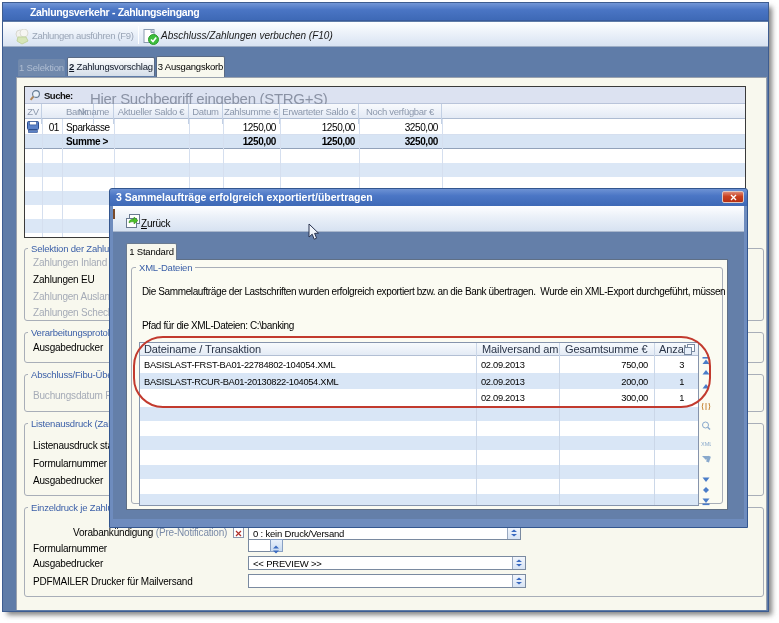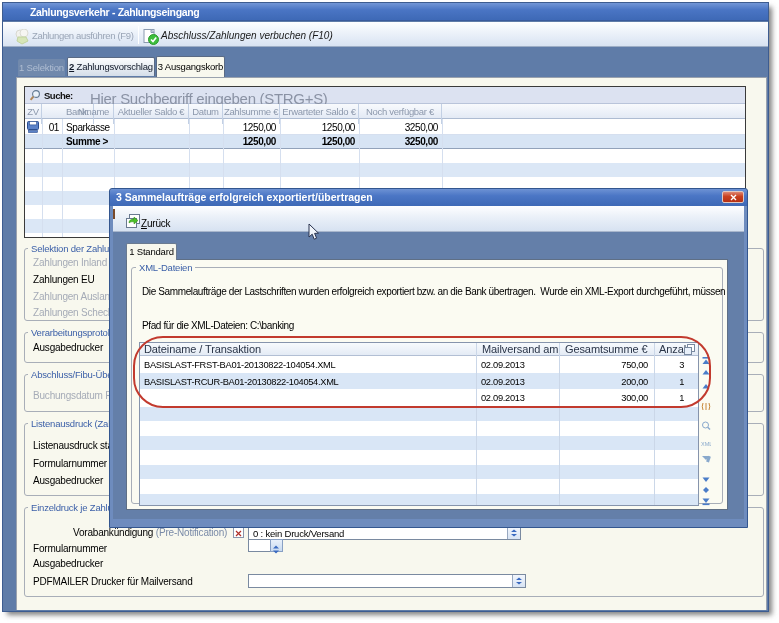--- a/index.html
+++ b/index.html
@@ -189,20 +189,28 @@
           <path d="M4 0.5 L7 3 L1 3 Z M4 7.5 L1 5 L7 5 Z" fill="#3A6AC0"></path>
         </svg>
       </span>
     </div>
   <div class="fs-item abs" style="left:33px; top:543px;">Formularnummer</div>
   <div class="dd abs" style="left:248px; top:539px; width:23px; height:13px;"></div>
   <div class="abs" style="left:270px; top:539px; width:13px; height:13px; background:linear-gradient(180deg,#E8F0FA,#C8DAF0); border:1px solid #88A0C4;"><svg width="8" height="9" viewBox="0 0 8 9" style="margin:1px 0 0 1px">
         <path d="M4 0.5 L7 3.5 L1 3.5 Z M4 8.5 L1 5.5 L7 5.5 Z" fill="#3A6AC0"></path>
       </svg></div>
   <div class="fs-item abs" style="left:33px; top:558px;">Ausgabedrucker</div>
+  <div class="dd abs" style="left:248px; top:556px; width:278px; height:14px;">
+      <span class="txt">&lt;&lt; PREVIEW &gt;&gt;</span>
+      <span class="ddbtn">
+        <svg width="8" height="8" viewBox="0 0 8 8">
+          <path d="M4 0.5 L7 3 L1 3 Z M4 7.5 L1 5 L7 5 Z" fill="#3A6AC0"></path>
+        </svg>
+      </span>
+    </div>
   <div class="fs-item abs" style="left:33px; top:576px;">PDFMAILER Drucker für Mailversand</div>
   <div class="dd abs" style="left:248px; top:574px; width:278px; height:14px;">
       <span class="ddbtn">
         <svg width="8" height="8" viewBox="0 0 8 8">
           <path d="M4 0.5 L7 3 L1 3 Z M4 7.5 L1 5 L7 5 Z" fill="#3A6AC0"></path>
         </svg>
       </span>
     </div>
 
   <div id="modal" class="abs"></div>
@@ -230,21 +238,21 @@
   <div id="ihead" class="abs"></div>
   <div class="ih abs" style="left:144px; top:343px;">Dateiname / Transaktion</div>
   <div class="ih abs" style="left:482px; top:343px;">Mailversand am</div>
   <div class="ih abs" style="left:565px; top:343px;">Gesamtsumme €</div>
   <div class="ih abs" style="left:659px; top:343px;">Anzah</div>
   <svg class="abs" style="left:684px;top:344px" width="11" height="11" viewBox="0 0 11 11">
     <rect x="3.5" y="0.5" width="7" height="7" fill="#fff" stroke="#7A8AA0"></rect>
     <rect x="0.5" y="3.5" width="7" height="7" fill="#E8F0FA" stroke="#7A8AA0"></rect>
   </svg>
   <div class="istripe abs" style="top:373px; height:16px;"></div>
-  <div class="irow abs" style="left:144px; top:357px;">BASISLAST-FRST-BA01-20130822-104054.XML</div>
+  <div class="irow abs" style="left:144px; top:357px;">BASISLAST-FRST-BA01-22784802-104054.XML</div>
   <div class="irow abs" style="left:481px; top:357px;">02.09.2013</div>
   <div class="irow num abs" style="left:560px; top:357px; width:88px;">750,00</div>
   <div class="irow num abs" style="left:654px; top:357px; width:30px;">3</div>
   <div class="irow abs" style="left:144px; top:374px;">BASISLAST-RCUR-BA01-20130822-104054.XML</div>
   <div class="irow abs" style="left:481px; top:374px;">02.09.2013</div>
   <div class="irow num abs" style="left:560px; top:374px; width:88px;">200,00</div>
   <div class="irow num abs" style="left:654px; top:374px; width:30px;">1</div>
   <div class="irow abs" style="left:481px; top:390px;">02.09.2013</div>
   <div class="irow num abs" style="left:560px; top:390px; width:88px;">300,00</div>
   <div class="irow num abs" style="left:654px; top:390px; width:30px;">1</div>

